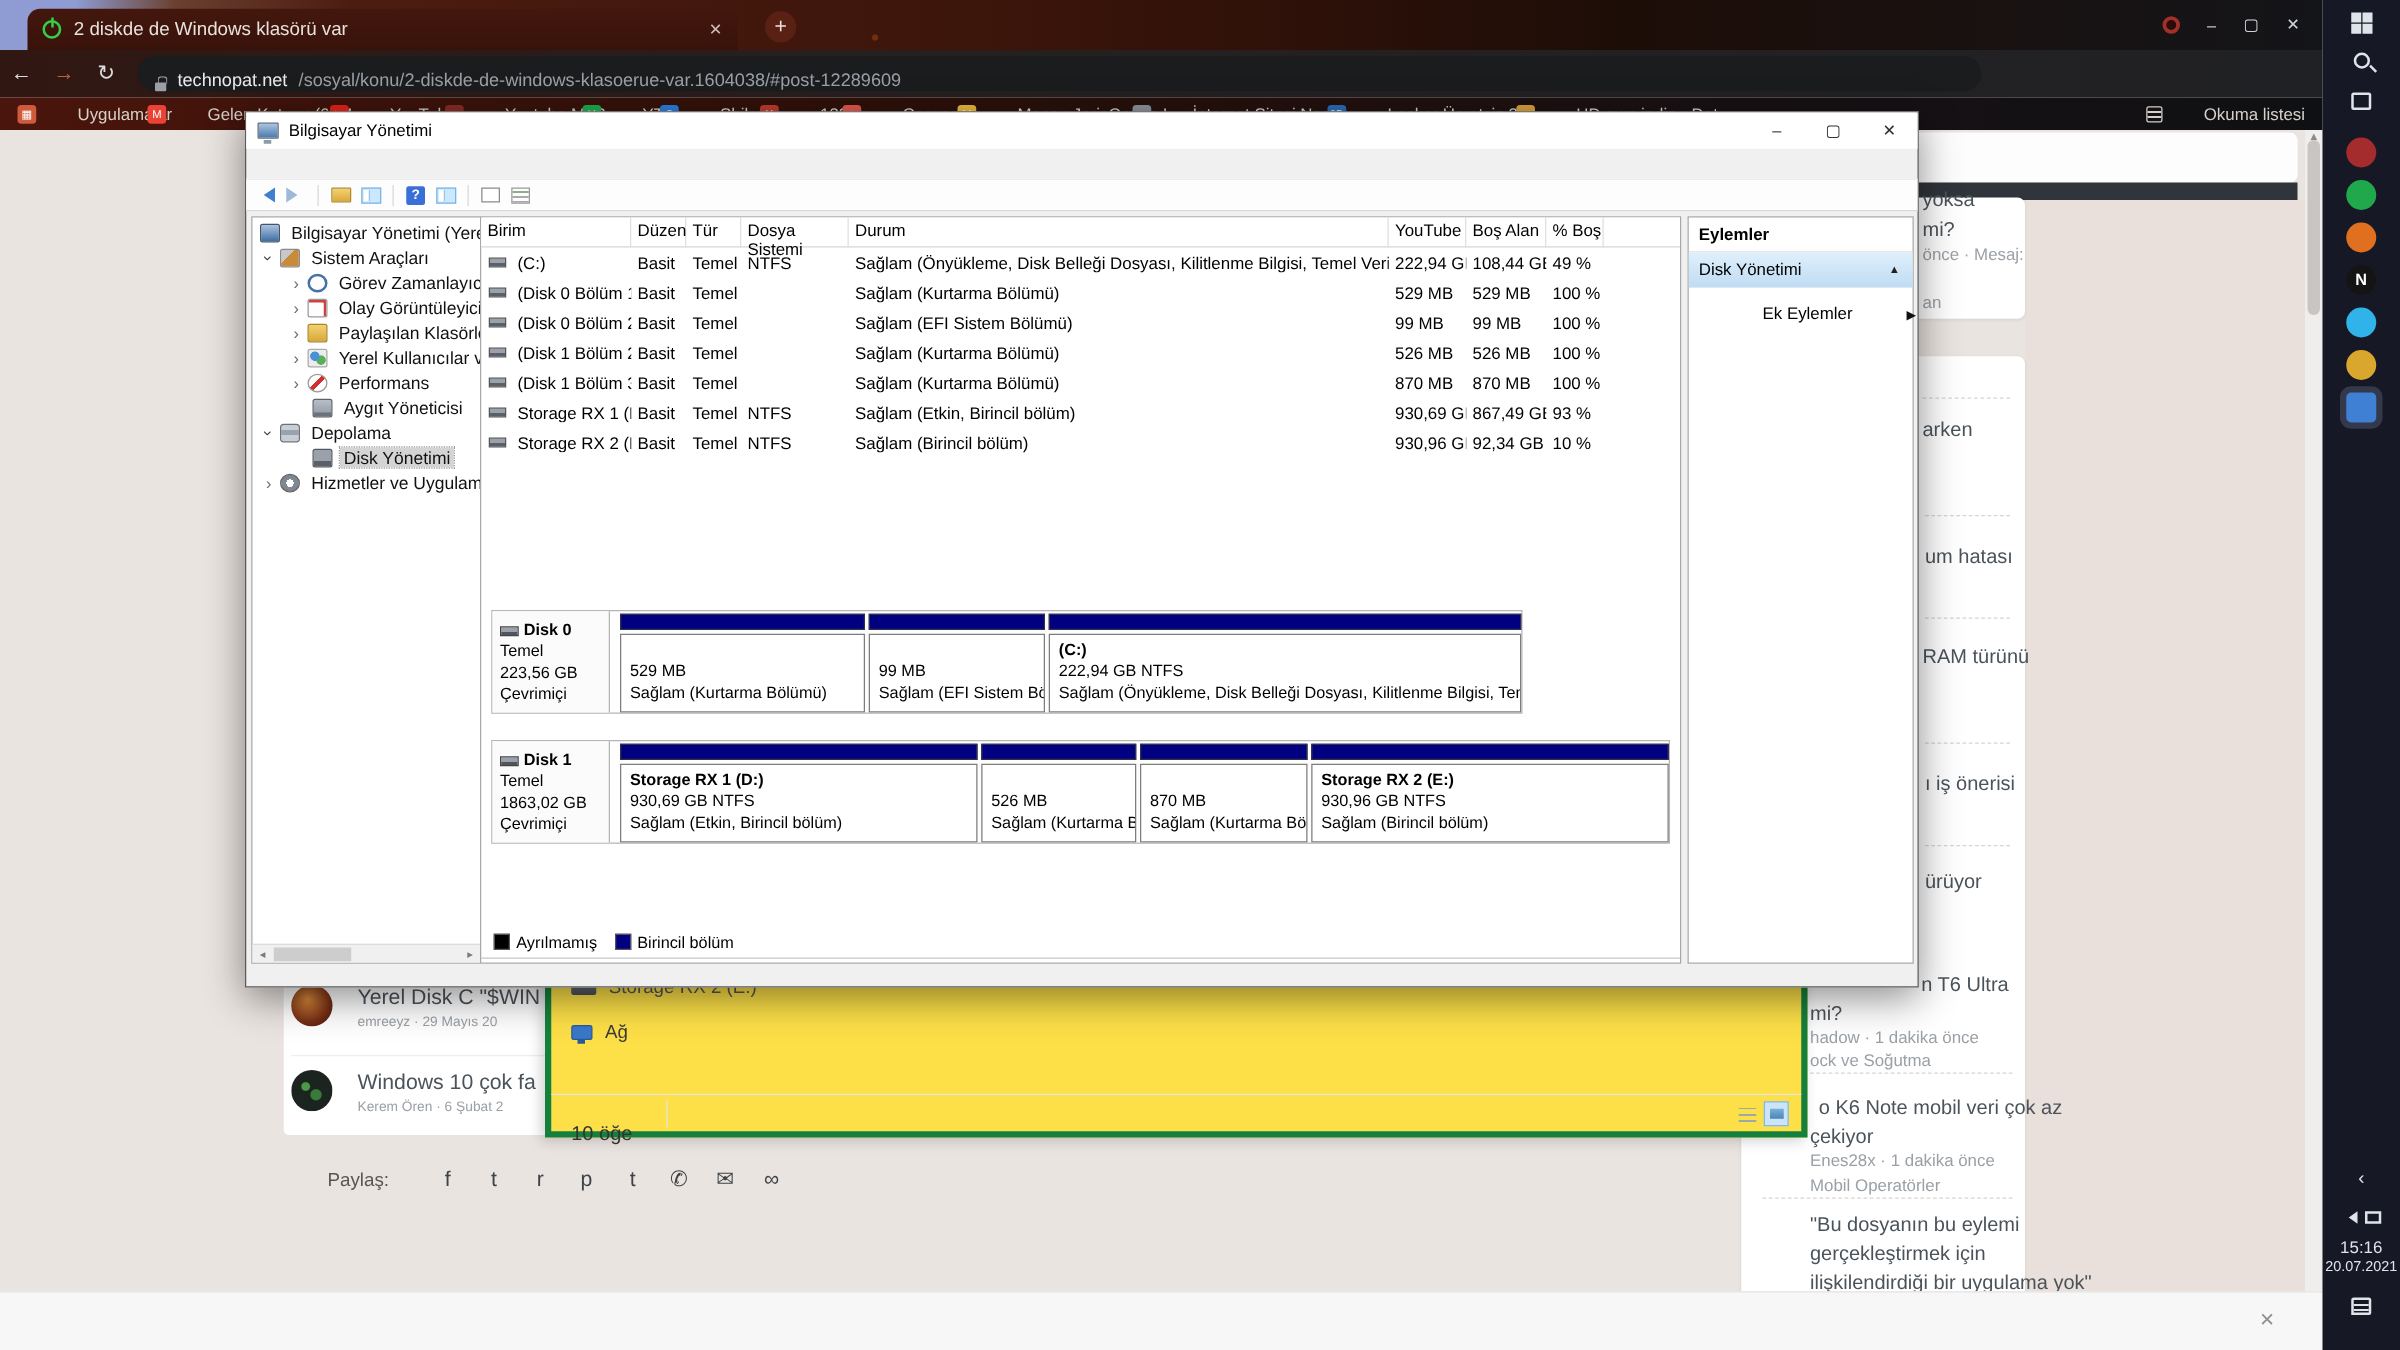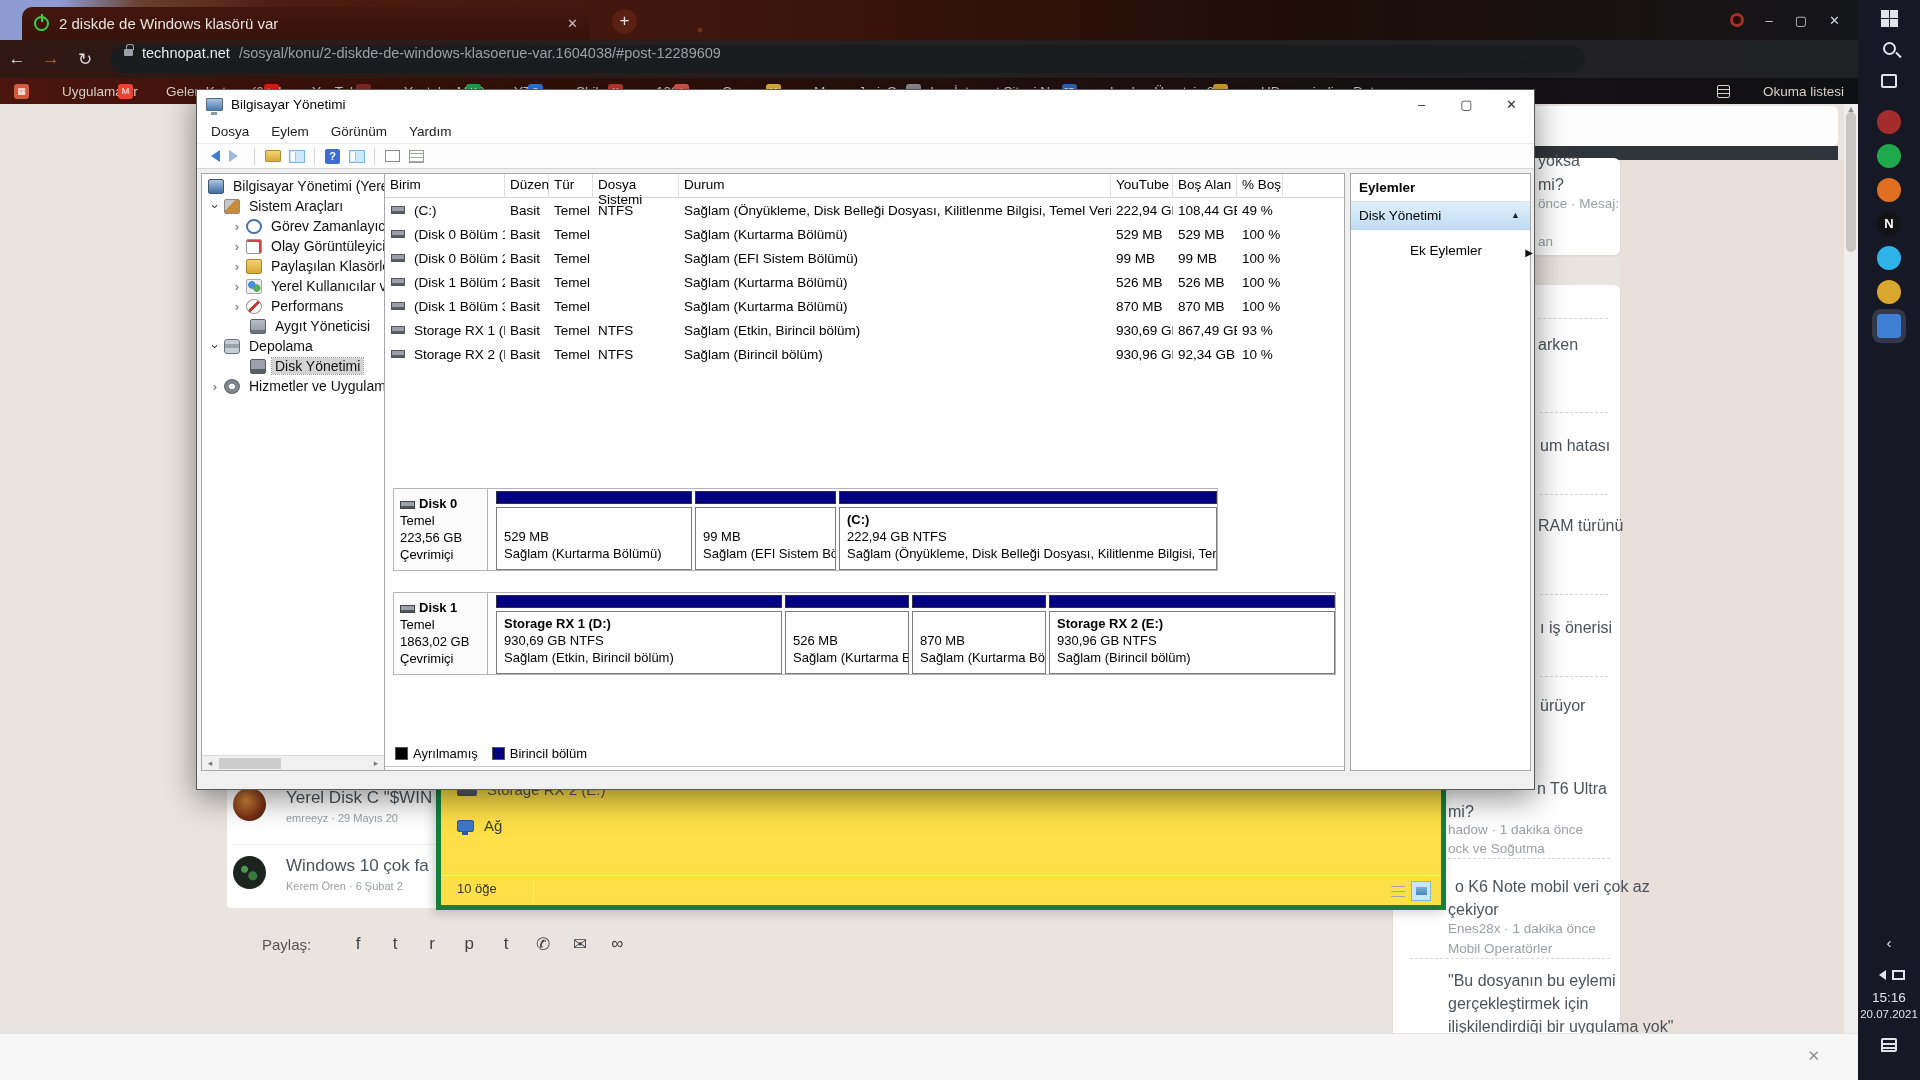--- a/index.html
+++ b/index.html
@@ -26,21 +26,21 @@
     background:#5a2014; color:#e8e2dc; font-size:17px; text-align:center; line-height:23px; }
   .tabstrip-right { position:absolute; right:18px; top:0; height:40px; display:flex; align-items:center; gap:22px; }
   .theme-dot { width:14px; height:14px; border-radius:50%; border:3px solid #a03028; background:#2a0d08; }
   .wc { color:#cfd2da; font-size:13px; }
 
   .urlbar { position:absolute; left:0; top:40px; width:1858px; height:38px;
     background:linear-gradient(90deg,#311712,#262020 40%,#202124 100%); display:flex; align-items:center; }
   .nav-ic { font-size:17px; color:#dadce0; width:34px; text-align:center; }
   .nav-ic.fwd { color:#b4643e; }
   .url-pill { position:absolute; left:110px; top:5px; width:1475px; height:28px; background:#1b1c1e; border-radius:14px;
-    display:flex; align-items:flex-start; padding:0 14px; gap:9px; }
+    display:flex; align-items:flex-end; padding:0 14px; gap:9px; }
   .lock { width:9px; height:7px; background:#9aa0a6; border-radius:1px; position:relative; margin-top:4px; flex:none; }
   .lock::before { content:""; position:absolute; left:1.5px; top:-5px; width:6px; height:5px;
     border:1.5px solid #9aa0a6; border-bottom:none; border-radius:3px 3px 0 0; }
   .url-domain { color:#e8eaed; font-size:14.5px; }
   .url-path { color:#9aa0a6; font-size:14.5px; white-space:nowrap; }
   .url-right { position:absolute; right:14px; top:40px; height:38px; display:flex; align-items:center; gap:18px; }
   .install-ic { width:15px; height:11px; border:1.5px solid #dadce0; border-radius:2px; position:relative; }
   .install-ic::after { content:"↓"; position:absolute; left:3px; top:-3px; color:#dadce0; font-size:9px; }
   .ext-dot { width:12px; height:12px; border-radius:50%; border:2px solid #73767a; }
   .ext-dot.red { border-color:#a03028; }
@@ -85,21 +85,21 @@
   
   .explorer { position:absolute; left:436px; top:774px; width:1010px; height:136px; background:#fde047;
     border:5px solid #15803d; box-shadow:-3px 3px 10px rgba(0,0,0,.18); z-index:5; }
   .ex-item { position:absolute; display:flex; align-items:center; gap:10px; }
   .ex-disk-ic { width:20px; height:13px; background:linear-gradient(#7a8088,#4a4f56); border-radius:2px; }
   .ex-net-ic { width:17px; height:12px; background:#3a78c8; border:1.5px solid #2a5a9a; border-radius:2px; position:relative; }
   .ex-net-ic::after { content:""; position:absolute; left:4px; bottom:-4px; width:6px; height:2.5px; background:#2a5a9a; }
   .ex-txt1 { color:#555; font-size:15px; }
   .ex-txt2 { color:#3b3b3b; font-size:15px; }
   .ex-status { position:absolute; left:0; bottom:0; width:100%; height:30px; border-top:1px solid #e4e4e4; }
-  .ex-count { position:absolute; left:16px; top:5px; color:#333; font-size:13px; }
+  .ex-count { position:absolute; left:16px; top:23px; color:#333; font-size:16px; }
   .ex-sep { position:absolute; left:92px; top:4px; width:1px; height:22px; background:#e4e4e4; }
   .ex-views { position:absolute; right:10px; top:5px; display:flex; gap:4px; }
   .ex-view { width:20px; height:20px; border:1px solid transparent; position:relative; }
   .ex-view.list { background:linear-gradient(transparent 4px,#9aa 4px,#9aa 5.5px,transparent 5.5px,transparent 9px,#9aa 9px,#9aa 10.5px,transparent 10.5px,transparent 14px,#9aa 14px,#9aa 15.5px,transparent 15.5px); background-size:14px 100%; background-position:3px 0; background-repeat:no-repeat; }
   .ex-view.thumb { background:#cce4f7; border-color:#84b8e0; }
   .ex-view.thumb::after { content:""; position:absolute; left:4px; top:5px; width:11px; height:8px; background:linear-gradient(#7ab0d8,#4a86b8); }
 
   
   .mgmt { position:absolute; left:196px; top:89px; width:1339px; height:701px; background:#f0f0f0;
     border:1px solid #5a5a5a; box-shadow:0 8px 30px rgba(0,0,0,.45); z-index:10; }
@@ -453,30 +453,20 @@
     <div class="m-titlebar">
       <span class="m-appicon"></span>
       <span class="m-title">Bilgisayar Yönetimi</span>
       <div class="m-controls">
         <span class="m-ctl">–</span>
         <span class="m-ctl">▢</span>
         <span class="m-ctl">✕</span>
       </div>
     </div>
 
-    <div class="m-menubar">
-
-        <span class="menu-item">Dosya</span>
-
-        <span class="menu-item">Eylem</span>
-
-        <span class="menu-item">Görünüm</span>
-
-        <span class="menu-item">Yardım</span>
-      </div>
 
     <div class="m-toolbar">
       <span class="tb-chip">
           <span class="arr-l"></span>
         </span>
       <span class="tb-chip">
           <span class="arr-r"></span>
         </span>
       <span class="tb-sep"></span>
       <span class="tb-chip">

